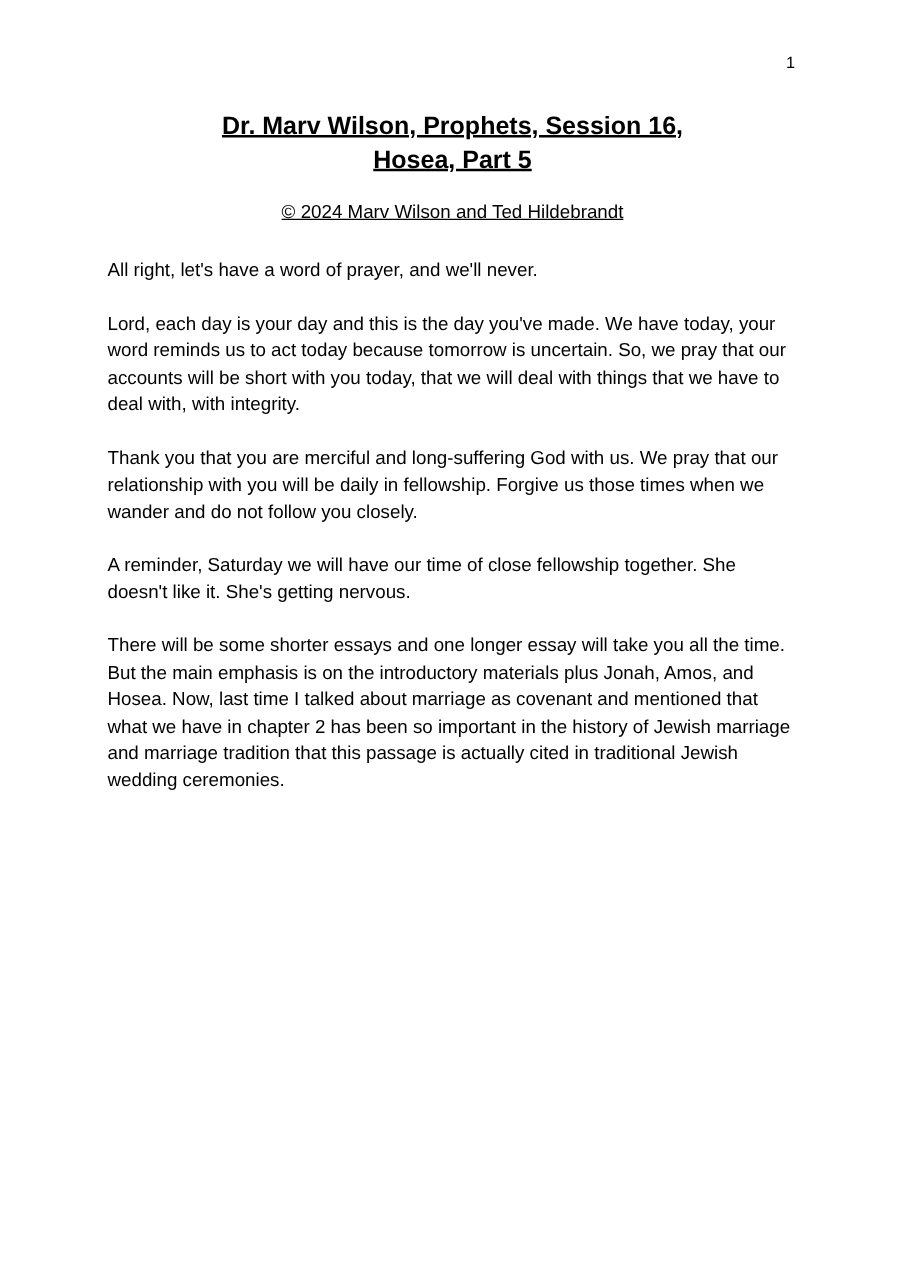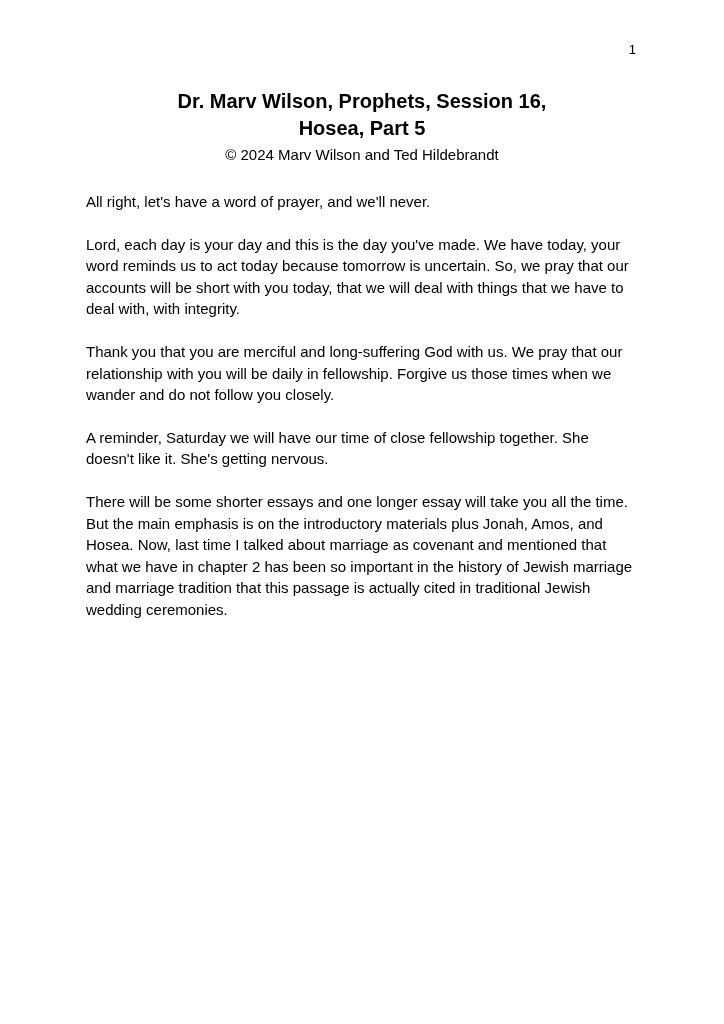--- a/index.html
+++ b/index.html
@@ -20,31 +20,32 @@
     top: 42px;
     right: 88px;
     font-size: 13px;
     color: #000000;
   }
   .content {
     padding: 88px 86px 0 86px;
   }
   .title-block {
     text-align: center;
+    text-decoration: underline;
   }
   .title-line {
     font-size: 20px;
     font-weight: bold;
     line-height: 1.35;
     color: #000000;
   }
   .copyright {
     text-align: center;
     font-size: 15px;
-    margin-top: 4px;
+    margin-top: 19px;
     color: #000000;
   }
   .body-text {
     margin-top: 28px;
   }
   .body-text p {
     font-size: 15px;
     line-height: 1.44;
     margin-bottom: 21px;
     color: #000000;

